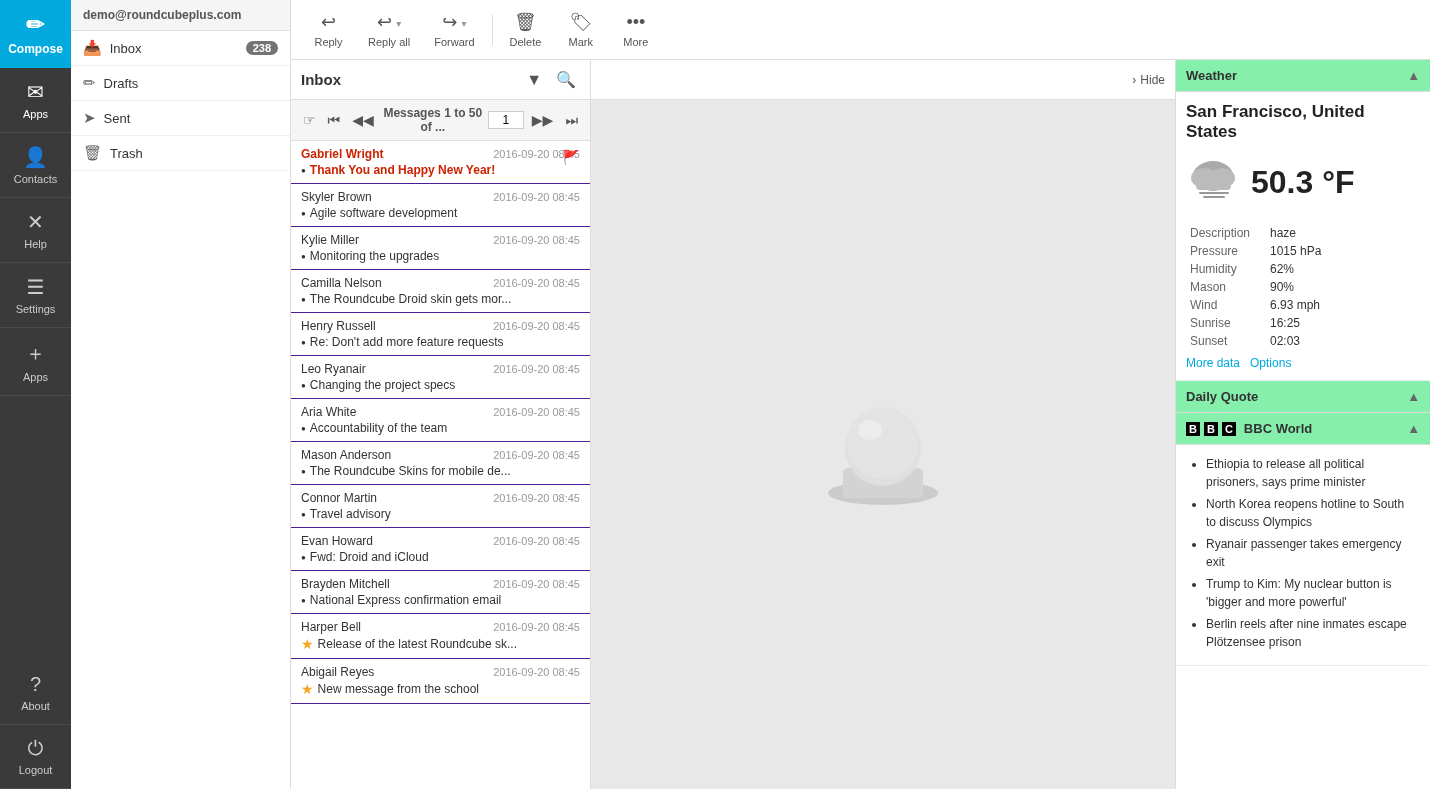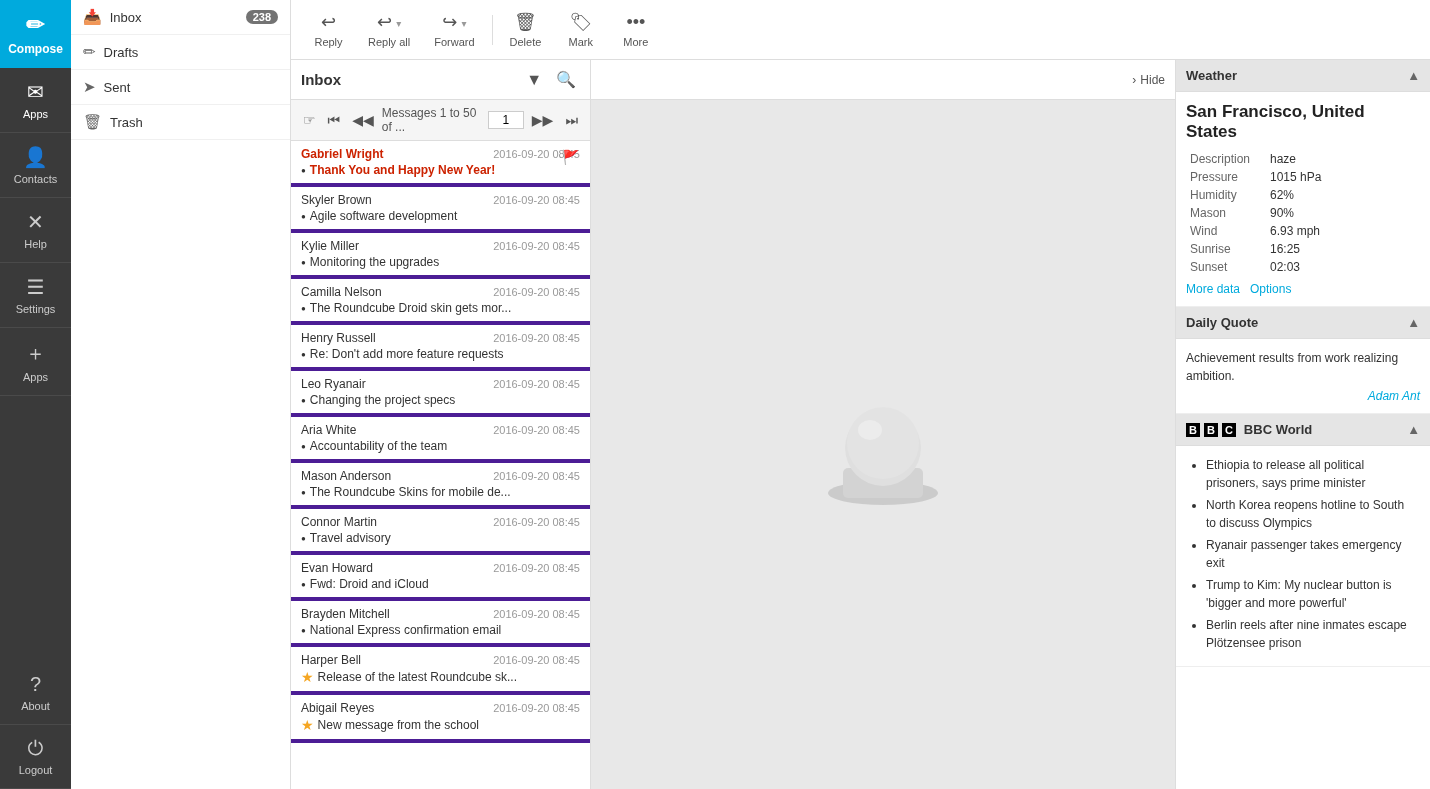--- a/index.html
+++ b/index.html
@@ -143,21 +143,21 @@
     .message-list-header input {
       width: 40px;
       border: 1px solid #ccc;
       text-align: center;
       font-size: 12px;
       padding: 1px 3px;
     }
     .message-list { overflow-y: auto; flex: 1; }
     .message-item {
       padding: 6px 10px;
-      border-bottom: 4px solid #4c1d95;
+      border-bottom: 1px solid #4c1d95;
       cursor: pointer;
       position: relative;
     }
     .message-item.unread .msg-subject { font-weight: bold; color: #cc2200; }
     .message-item.unread .msg-sender { color: #cc2200; font-weight: bold; }
     .msg-row1 { display: flex; justify-content: space-between; align-items: center; margin-bottom: 2px; }
     .msg-sender { font-size: 12px; color: #333; }
     .msg-date { font-size: 11px; color: #999; }
     .msg-subject-row { display: flex; align-items: center; gap: 4px; }
     .msg-dot { color: #333; font-size: 8px; }
@@ -182,21 +182,21 @@
     .right-panel {
       width: 255px;
       flex-shrink: 0;
       background: #fff;
       border-left: 1px solid #ddd;
       display: flex;
       flex-direction: column;
       overflow-y: auto;
     }
     .widget-header {
-      background: #e5e5e5;
+      background: #86efac;
       border-bottom: 1px solid #ddd;
       padding: 8px 10px;
       display: flex;
       align-items: center;
       justify-content: space-between;
       font-size: 13px;
       font-weight: bold;
       color: #333;
     }
     .widget-header .collapse-btn { cursor: pointer; color: #666; }
@@ -280,20 +280,21 @@
       <span>About</span>
     </div>
     <div class="sidebar-item">
       <span class="icon">⏻</span>
       <span>Logout</span>
     </div>
   </div>
 </div>
 
 <div class="folder-panel">
+  <div class="folder-account">demo@roundcubeplus.com</div>
   <div class="folder-item">
     <span class="folder-icon">📥</span>
     <span class="folder-label">Inbox</span>
     <span class="badge">238</span>
   </div>
   <div class="folder-item">
     <span class="folder-icon">✏</span>
     <span class="folder-label">Drafts</span>
   </div>
   <div class="folder-item">
@@ -351,21 +352,21 @@
         <div class="inbox-tools">
           <button class="inbox-tool-btn">▼</button>
           <button class="inbox-tool-btn">🔍</button>
         </div>
       </div>
 
       <div class="message-list-header">
         <span class="nav-btn">☞</span>
         <span class="nav-btn">⏮</span>
         <span class="nav-btn">◀◀</span>
-        <span style="flex:1;">Messages 1 to 50 of ...</span>
+        <span style="flex:1;text-align:center;font-weight:bold;">Messages 1 to 50 of ...</span>
         <input type="text" value="1" style="width: 36px; border: 1px solid rgb(204, 204, 204); text-align: center; font-size: 12px; padding: 1px 3px;">
         <span class="nav-btn">▶▶</span>
         <span class="nav-btn">⏭</span>
       </div>
 
       <div class="message-list" id="message-list">
           <div class="message-item unread">
             <div class="msg-row1">
               <span class="msg-sender">Gabriel Wright</span>
               <span class="msg-date">2016-09-20 08:45</span>
@@ -522,20 +523,34 @@
     </div>
 
     <div class="right-panel">
 
       <div class="widget-header">
         <span>Weather</span>
         <span class="collapse-btn">▲</span>
       </div>
       <div class="widget-content">
         <div class="weather-location">San Francisco, United States</div>
+        <div class="weather-main">
+          <div class="weather-icon">
+            <svg width="55" height="55" viewBox="0 0 55 55" xmlns="http://www.w3.org/2000/svg">
+              <ellipse cx="27" cy="26" rx="20" ry="15" fill="#aaa"></ellipse>
+              <ellipse cx="18" cy="28" rx="13" ry="10" fill="#bbb"></ellipse>
+              <ellipse cx="36" cy="28" rx="13" ry="10" fill="#bbb"></ellipse>
+              <rect x="10" y="32" width="35" height="8" rx="4" fill="#bbb"></rect>
+
+              <line x1="14" y1="43" x2="42" y2="43" stroke="#999" stroke-width="2" stroke-linecap="round"></line>
+              <line x1="18" y1="47" x2="38" y2="47" stroke="#999" stroke-width="2" stroke-linecap="round"></line>
+            </svg>
+          </div>
+          <div class="weather-temp">50.3 °F</div>
+        </div>
         <div class="weather-details">
           <table>
             <tbody>
                 <tr>
                   <td>Description</td>
                   <td>haze</td>
                 </tr>
             <tr>
                   <td>Pressure</td>
                   <td>1015 hPa</td>
@@ -566,24 +581,20 @@
         <div class="weather-links">
           <a>More data</a>
           <a>Options</a>
         </div>
       </div>
 
       <div class="widget-header">
         <span>Daily Quote</span>
         <span class="collapse-btn">▲</span>
       </div>
-      <div class="widget-content">
-        <div class="quote-content">Achievement results from work realizing ambition.</div>
-        <div class="quote-author">Adam Ant</div>
-      </div>
 
       <div class="widget-header">
         <div class="bbc-logo">
           <span class="bbc-box">B</span>
           <span class="bbc-box">B</span>
           <span class="bbc-box">C</span>
           <span style="margin-left:4px;">BBC World</span>
         </div>
         <span class="collapse-btn">▲</span>
       </div>

